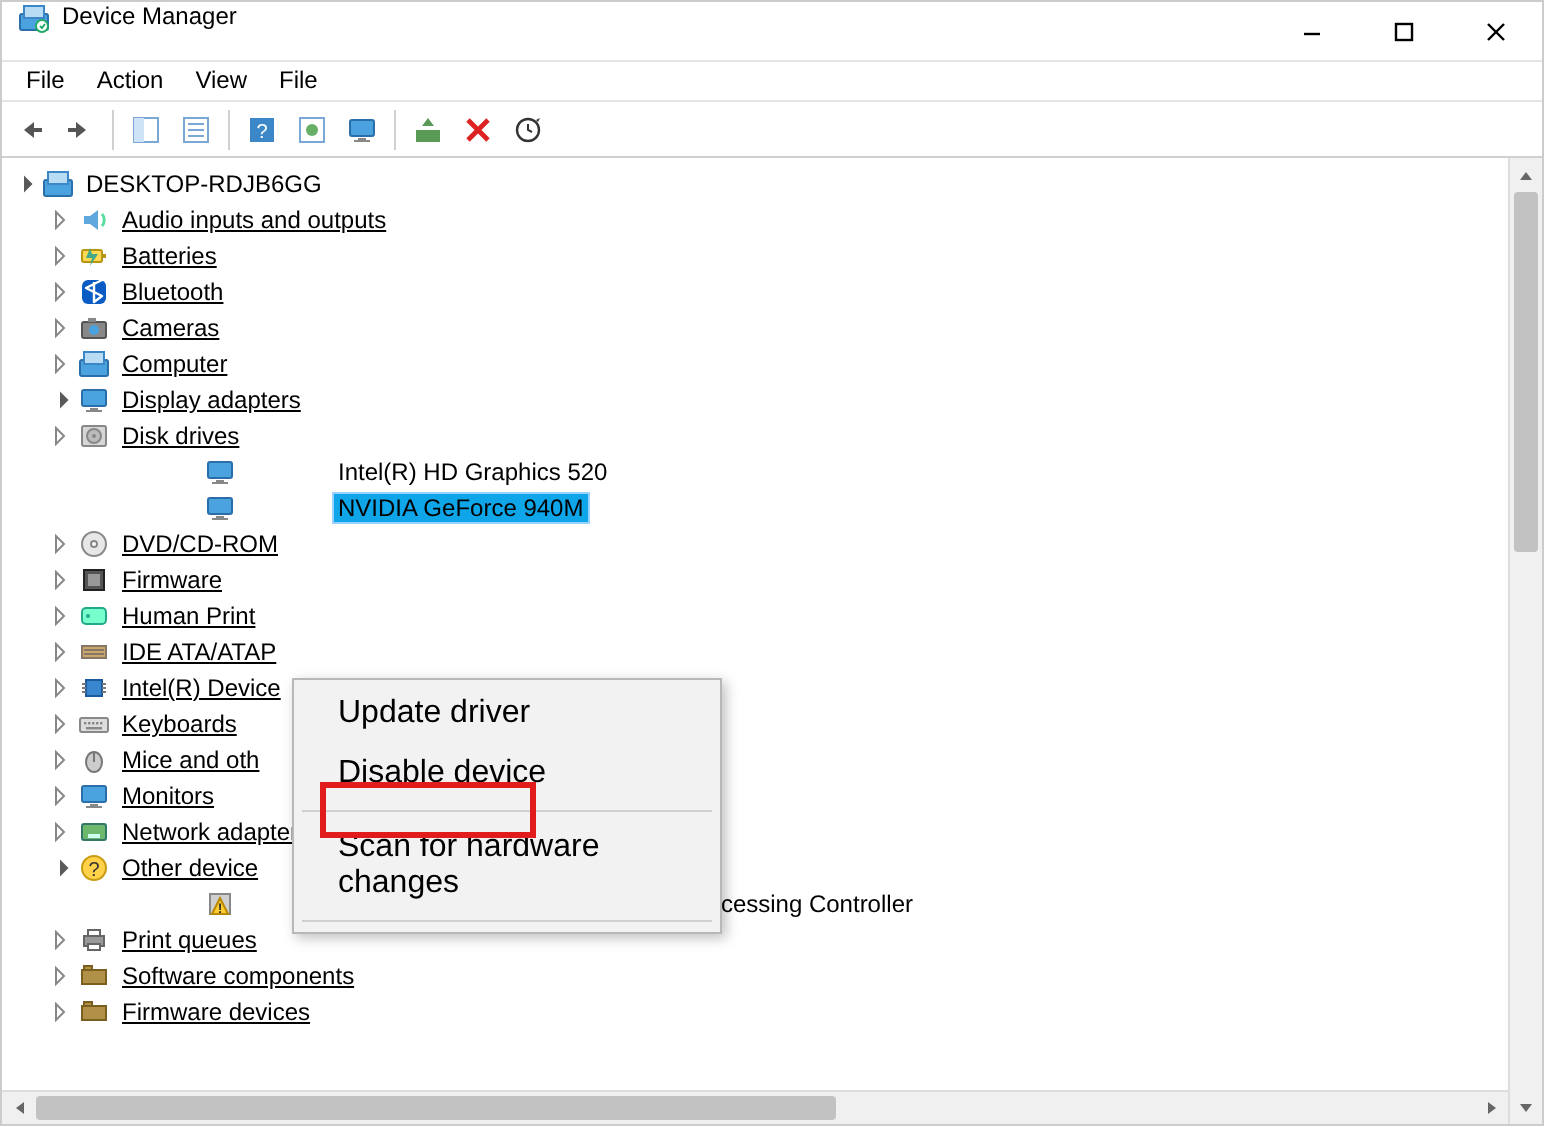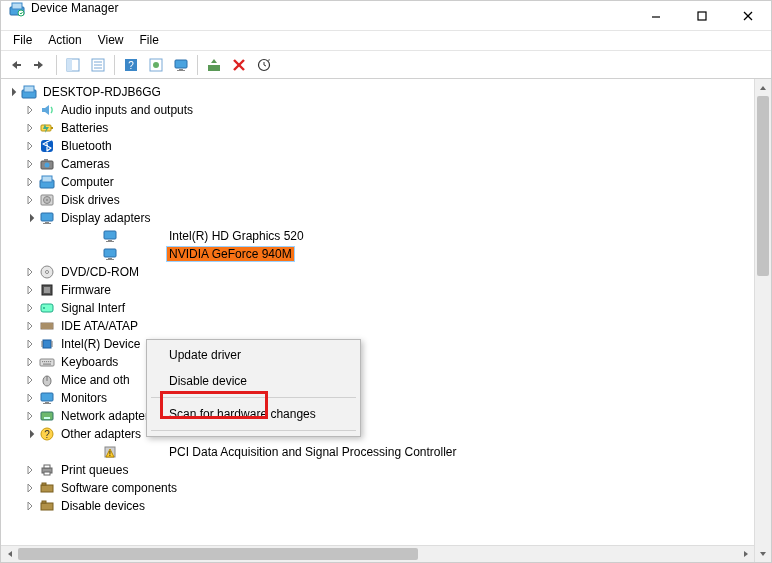--- a/index.html
+++ b/index.html
@@ -87,23 +87,23 @@
     cursor: default;
     flex: 0 0 auto;
   }
   .expander svg { display:block; }
   .node-icon {
     width: 16px; height: 16px; margin: 0 4px 0 2px;
     display: flex; align-items: center; justify-content: center;
     flex: 0 0 auto;
   }
   .node-label { padding: 0 2px; }
-  .node-label.selected { background: #f97316; outline: 1px solid #99d1ff; }
+  .node-label.selected { background: #0ea5e9; outline: 1px solid #99d1ff; }
   .indent-0 { padding-left: 0px; }
-  .indent-1 { padding-left: 18px; }
+  .indent-1 { padding-left: 18px; text-decoration: underline; }
   .indent-2 { padding-left: 36px; gap: 45px; }
 
   .vscroll {
     width: 17px;
     background: #f0f0f0;
     border-left: 1px solid #ddd;
     display: flex; flex-direction: column;
   }
   .vscroll-btn {
     height: 17px;
@@ -130,21 +130,21 @@
     width: 215px;
     background: #f2f2f2;
     border: 1px solid #b8b8b8;
     box-shadow: 2px 2px 6px rgba(0,0,0,.25);
     padding: 2px;
     z-index: 50;
   }
   .ctx-item {
     padding: 6px 14px 6px 20px;
     cursor: default;
-    font-size: 12px;
+    font-size: 16px;
   }
   .ctx-item.bold { font-weight: 700; }
   .ctx-sep { height:1px; background:#d0d0d0; margin: 3px 2px; }
   .ctx-highlight {
     position: absolute;
     border: 3px solid #e21b1b;
     pointer-events: none;
     z-index: 60;
   }
 </style>
@@ -442,42 +442,42 @@
     <span class="node-icon">
           <svg width="16" height="16">
             <use href="#i-computer"></use>
           </svg>
         </span>
     <span class="node-label">Computer</span>
   </div>
       <div class="tree-row indent-1">
     <span class="expander">
           <svg width="10" height="10">
+            <path d="M2 2L8 2 2 8z" fill="#595959" transform="rotate(135 5 5)"></path>
+          </svg>
+        </span>
+    <span class="node-icon">
+          <svg width="16" height="16">
+            <use href="#i-monitor"></use>
+          </svg>
+        </span>
+    <span class="node-label">Display adapters</span>
+  </div>
+      <div class="tree-row indent-1">
+    <span class="expander">
+          <svg width="10" height="10">
             <path d="M3 1l4 4-4 4z" fill="none" stroke="#888"></path>
           </svg>
         </span>
     <span class="node-icon">
           <svg width="16" height="16">
             <use href="#i-disk"></use>
           </svg>
         </span>
     <span class="node-label">Disk drives</span>
-  </div>
-      <div class="tree-row indent-1">
-    <span class="expander">
-          <svg width="10" height="10">
-            <path d="M2 2L8 2 2 8z" fill="#595959" transform="rotate(135 5 5)"></path>
-          </svg>
-        </span>
-    <span class="node-icon">
-          <svg width="16" height="16">
-            <use href="#i-monitor"></use>
-          </svg>
-        </span>
-    <span class="node-label">Display adapters</span>
   </div>
       <div class="tree-row indent-2">
         <span class="expander"></span>
         <span class="node-icon">
           <svg width="16" height="16">
             <use href="#i-monitor"></use>
           </svg>
         </span>
         <span class="node-label">Intel(R) HD Graphics 520</span>
       </div>
@@ -520,21 +520,21 @@
     <span class="expander">
           <svg width="10" height="10">
             <path d="M3 1l4 4-4 4z" fill="none" stroke="#888"></path>
           </svg>
         </span>
     <span class="node-icon">
           <svg width="16" height="16">
             <use href="#i-hid"></use>
           </svg>
         </span>
-    <span class="node-label">Signal Interf</span>
+    <span class="node-label">Human Print</span>
   </div>
       <div class="tree-row indent-1">
     <span class="expander">
           <svg width="10" height="10">
             <path d="M3 1l4 4-4 4z" fill="none" stroke="#888"></path>
           </svg>
         </span>
     <span class="node-icon">
           <svg width="16" height="16">
             <use href="#i-ide"></use>
@@ -611,21 +611,21 @@
     <span class="expander">
           <svg width="10" height="10">
             <path d="M2 2L8 2 2 8z" fill="#595959" transform="rotate(135 5 5)"></path>
           </svg>
         </span>
     <span class="node-icon">
           <svg width="16" height="16">
             <use href="#i-other"></use>
           </svg>
         </span>
-    <span class="node-label">Other adapters</span>
+    <span class="node-label">Other device</span>
   </div>
       <div class="tree-row indent-2">
         <span class="expander"></span>
         <span class="node-icon">
           <svg width="16" height="16">
             <use href="#i-warn"></use>
           </svg>
         </span>
         <span class="node-label">PCI Data Acquisition and Signal Processing Controller</span>
       </div>
@@ -659,21 +659,21 @@
     <span class="expander">
           <svg width="10" height="10">
             <path d="M3 1l4 4-4 4z" fill="none" stroke="#888"></path>
           </svg>
         </span>
     <span class="node-icon">
           <svg width="16" height="16">
             <use href="#i-software"></use>
           </svg>
         </span>
-    <span class="node-label">Disable devices</span>
+    <span class="node-label">Firmware devices</span>
   </div>
     </div>
 
   <div class="vscroll">
     <div class="vscroll-btn">
         <svg width="10" height="10">
           <path d="M2 7l3-4 3 4z" fill="#666"></path>
         </svg>
       </div>
     <div class="vscroll-track">

